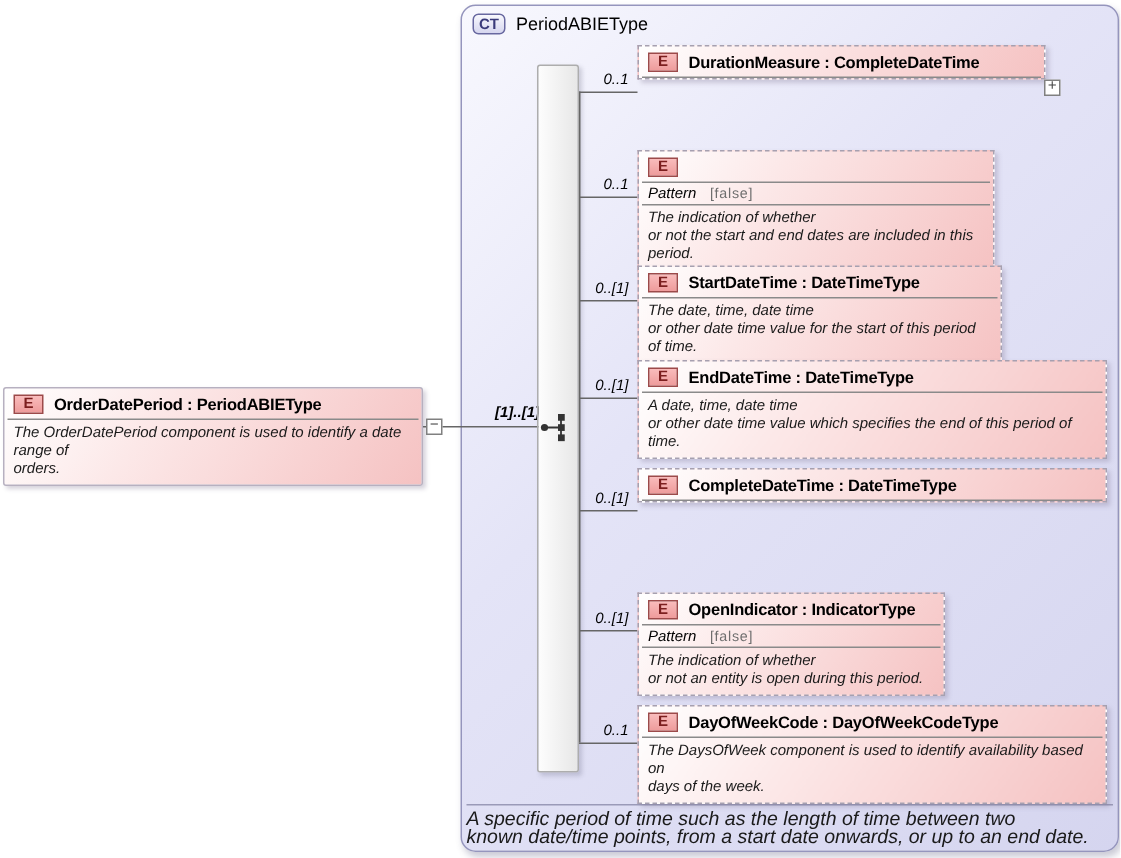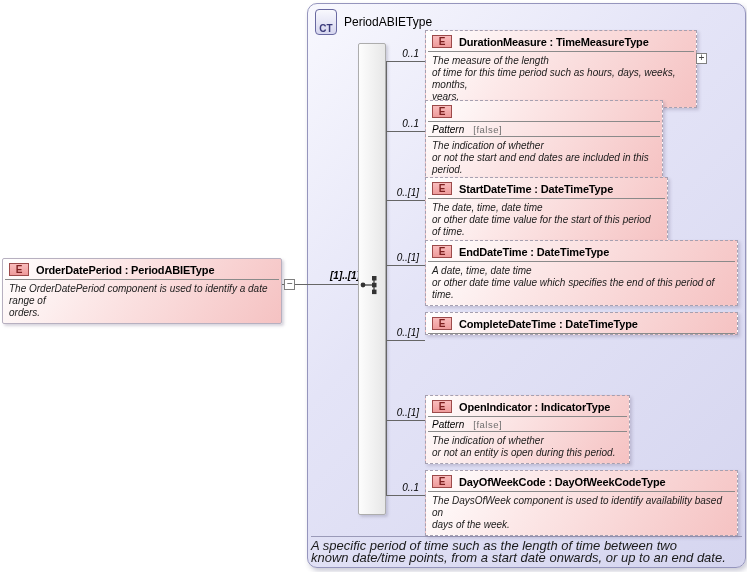--- a/index.html
+++ b/index.html
@@ -8,21 +8,21 @@
 
   
   .ct-box {
     position:absolute; left:307px; top:3px; width:439px; height:565px;
     border:1px solid #9595bd; border-radius:10px;
     background:linear-gradient(135deg,#f8f8fe 0%,#e4e4f7 40%,#d5d5ef 100%);
     box-shadow:2px 3px 5px rgba(80,80,120,0.30);
   }
   .ct-header { position:absolute; left:7px; top:5px; display:flex; align-items:center; gap:7px; }
   .ct-badge {
-    display:inline-block; min-width:22px; padding:12px 3px; height:14px; line-height:13px;
+    display:inline-block; min-width:22px; padding:0 3px; height:14px; line-height:13px;
     border:1px solid #6868a0; border-radius:4px; text-align:center;
     background:linear-gradient(#f8f8fd,#d6d6ef); color:#3a3a7a;
     font-size:10px; font-weight:bold;
   }
   .ct-title { font-size:12px; font-weight:normal; color:#000; }
 
   .ct-footer-sep { position:absolute; left:311px; top:536px; width:431px; height:1px; background:#9a9ab8; }
   .ct-footer {
     position:absolute; left:311px; top:540px; width:424px;
     font-size:13px; font-style:italic; color:#1a1a1a; line-height:12px; white-space:pre-line;
@@ -130,26 +130,23 @@
   <div class="card-label" style="top:118px;">0..1</div>
   <div class="card-label" style="top:187px;">0..[1]</div>
   <div class="card-label" style="top:252px;">0..[1]</div>
   <div class="card-label" style="top:327px;">0..[1]</div>
   <div class="card-label" style="top:407px;">0..[1]</div>
   <div class="card-label" style="top:482px;">0..1</div>
 
   <div class="el-box" style="left:425px; top:30px; width:272px;">
     <div class="el-header">
       <span class="e-badge">E</span>
-      <span class="el-title">DurationMeasure : TimeMeasureType</span>
-    </div>
-    <div class="el-sep"></div>
-    <div class="el-desc">The measure of the length
-of time for this time period such as hours, days, weeks, months,
-years.</div>
+      <span class="el-title">DurationMeasure : CompleteDateTime</span>
+    </div>
+    <div class="el-sep"></div>
   </div>
   <span class="toggle" style="left:696px; top:53px;">+</span>
 
   <div class="el-box" style="left:425px; top:100px; width:238px;">
     <div class="el-header">
       <span class="e-badge">E</span>
     </div>
     <div class="el-sep"></div>
     <div class="pattern-row">
       <span class="pattern-label">Pattern</span>

